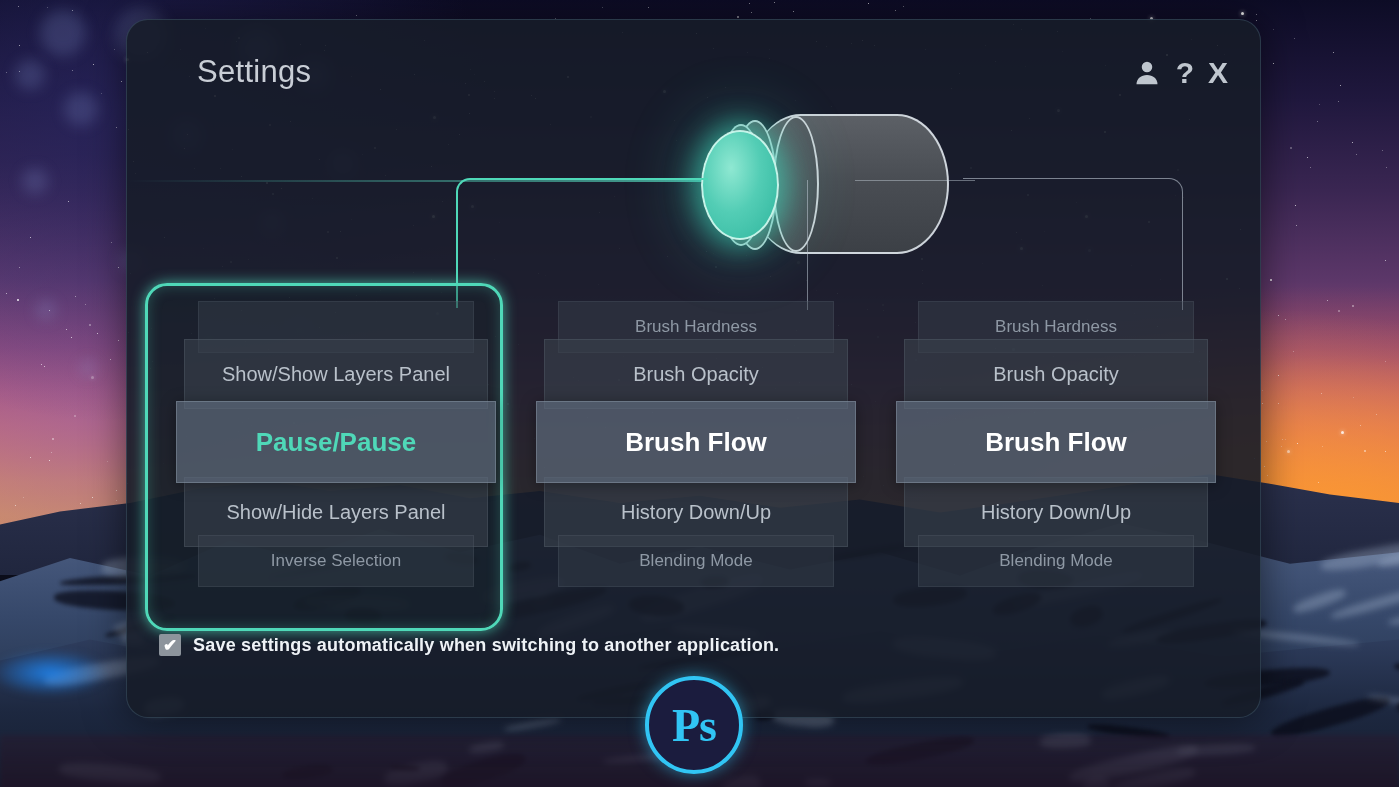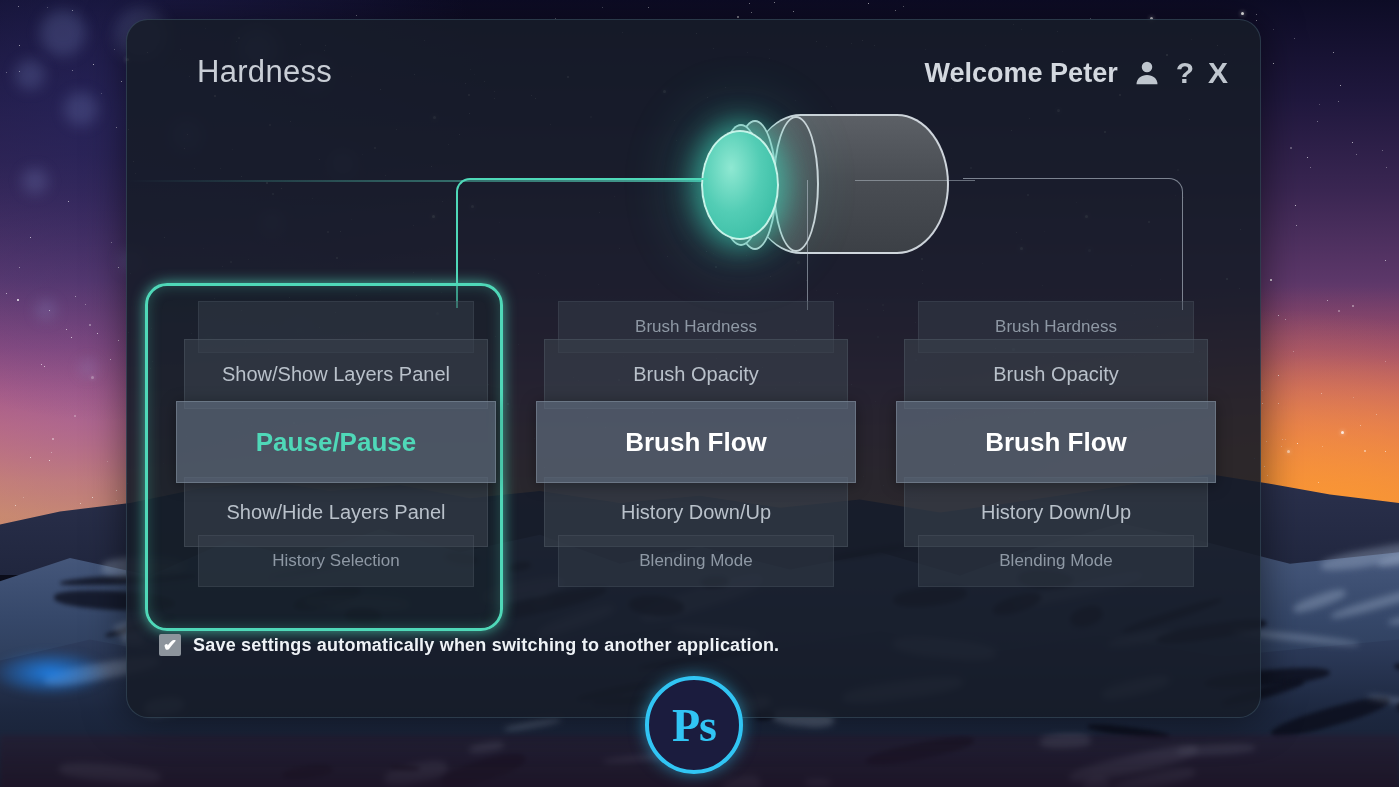--- a/index.html
+++ b/index.html
@@ -761,24 +761,23 @@
       <div class="snow-streak" style="left: 603px; top: 753px; width: 123px; height: 7px; transform: rotate(-5deg);"></div>
       <div class="snow-streak" style="left: 1068px; top: 755px; width: 131px; height: 18px; transform: rotate(-13deg);"></div>
       <div class="rock" style="left: 445px; top: 553px; width: 33px; height: 11px; transform: rotate(8deg);"></div>
     </div>
   <div class="glow-blue"></div>
   <div class="fg-dark"></div>
 </div>
 
 <div id="dialog">
 
-  <div id="dlg-title">Hardness</div>
+  <div id="dlg-title">Settings</div>
 
   <div id="welcome-area">
-    <span id="welcome-text">Welcome Peter</span>
     <span class="hdr-icon">
       <svg width="30" height="30" viewBox="0 0 24 24" fill="#bfc6ce">
         <circle cx="12" cy="7.2" r="4.2"></circle>
         <path d="M3.6 21c0-4.6 3.8-7.4 8.4-7.4s8.4 2.8 8.4 7.4z"></path>
       </svg>
     </span>
     <span class="hdr-icon" id="help-icon">?</span>
     <span class="hdr-icon" id="close-icon">X</span>
   </div>
 
@@ -797,21 +796,21 @@
   <div class="conn" id="conn-right"></div>
 
   <div id="columns">
       <div class="column active" style="left: 49px; top: 281px;">
         <div class="col-shell"></div>
         <div class="wheel">
           <div class="wheel-item wi-0"></div>
           <div class="wheel-item wi-1">Show/Show Layers Panel</div>
           <div class="wheel-item wi-2">Pause/Pause</div>
           <div class="wheel-item wi-3">Show/Hide Layers Panel</div>
-          <div class="wheel-item wi-4">History Selection</div>
+          <div class="wheel-item wi-4">Inverse Selection</div>
         </div>
       </div>
       <div class="column" style="left: 409px; top: 281px;">
         <div class="wheel">
           <div class="wheel-item wi-0">Brush Hardness</div>
           <div class="wheel-item wi-1">Brush Opacity</div>
           <div class="wheel-item wi-2">Brush Flow</div>
           <div class="wheel-item wi-3">History Down/Up</div>
           <div class="wheel-item wi-4">Blending Mode</div>
         </div>

